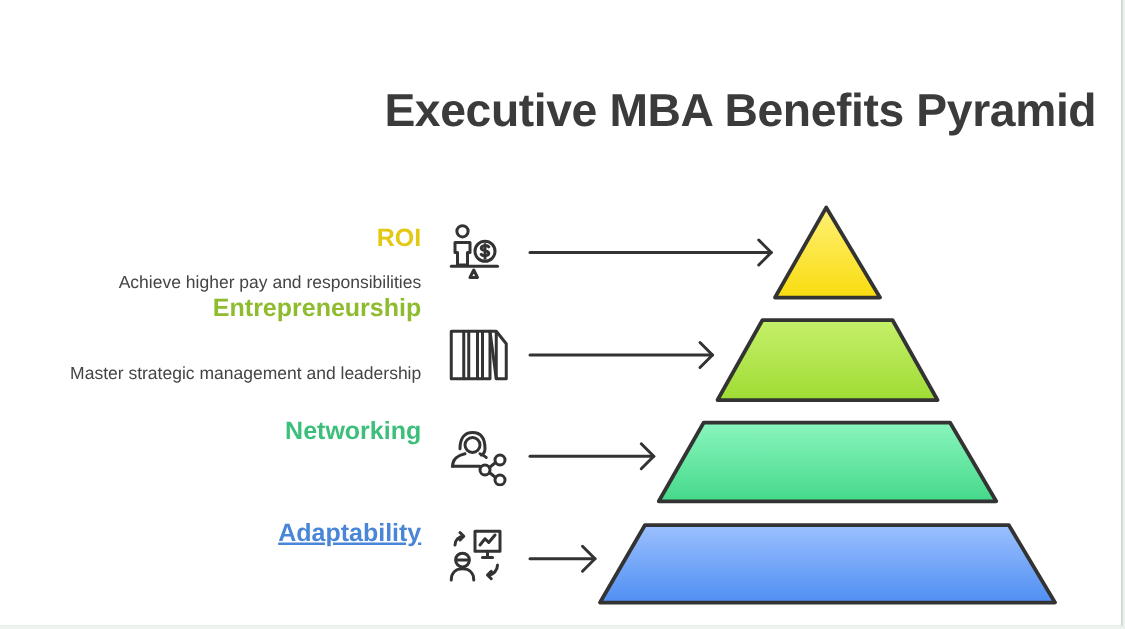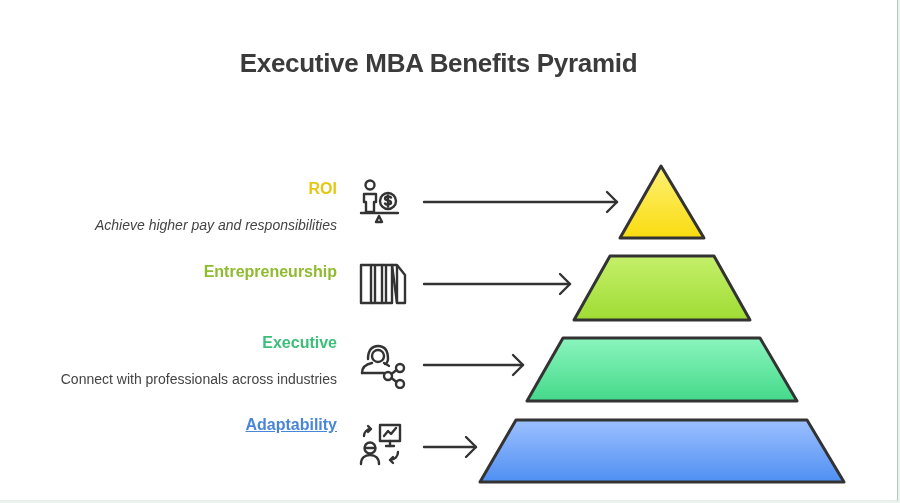--- a/index.html
+++ b/index.html
@@ -8,49 +8,49 @@
     background: #eaf3ee;
     font-family: "Liberation Sans", sans-serif;
   }
   .canvas {
     position: absolute; left: 0; top: 0; width: 897px; height: 500px;
     background: #ffffff;
     border-right: 1px solid #b9c8bf;
     border-bottom: 1px solid #e6ece8;
   }
   .title {
-    position: absolute; left: 0; width: 877px; top: 48px;
-    text-align: center; font-size: 26px; font-weight: bold;
+    position: absolute; left: 0; width: 877px; top: 68px;
+    text-align: right; font-size: 37px; font-weight: bold;
     color: #3b3b3b; letter-spacing: -0.3px;
   }
   .heading {
     position: absolute; right: 560px; text-align: right;
-    font-size: 16px; font-weight: bold; white-space: nowrap;
+    font-size: 20px; font-weight: bold; white-space: nowrap;
   }
   .desc {
     position: absolute; right: 560px; text-align: right;
     font-size: 14px; color: #444444; line-height: 18px; width: 300px;
   }
   .icon { position: absolute; width: 50px; height: 48px; }
   svg.diagram { position: absolute; left: 0; top: 0; }
 </style>
 </head>
 <body>
 
 <div class="canvas">
 
   <div class="title">Executive MBA Benefits Pyramid</div>
 
   <div class="heading" style="top:180px;color:#e3c915;">ROI</div>
-  <div class="desc" style="top:216px;font-style:italic;">Achieve higher pay and responsibilities</div>
+  <div class="desc" style="top:216px;">Achieve higher pay and responsibilities</div>
 
-  <div class="heading" style="top:263px;color:#8fbc2f;">Entrepreneurship</div>
+  <div class="heading" style="top:236px;color:#8fbc2f;">Entrepreneurship</div>
+  <div class="desc" style="top:289px;">Master strategic management and leadership</div>
 
-  <div class="heading" style="top:334px;color:#3cbf7a;">Executive</div>
-  <div class="desc" style="top:370px;">Connect with professionals across industries</div>
+  <div class="heading" style="top:334px;color:#3cbf7a;">Networking</div>
 
   <div class="heading" style="top:416px;color:#4a86d8;text-decoration:underline;">Adaptability</div>
 
   <svg class="icon" style="left:358px;top:178px;" viewBox="0 0 50 48">
     <g fill="none" stroke="#333" stroke-width="2.4" stroke-linecap="round" stroke-linejoin="round">
       <circle cx="12" cy="7" r="4.5"></circle>
       <path d="M6 16 h12 v8 h-2 v10 h-8 v-10 h-2 z"></path>
       <circle cx="30" cy="23" r="8"></circle>
       <path d="M33 19.5 c-1-1.5-6-1.5-6 1 c0 2.5 6 1.5 6 4 c0 2.5-5 2.5-6 1 M30 17.5 v11"></path>
       <line x1="3" y1="35" x2="40" y2="35"></line>

